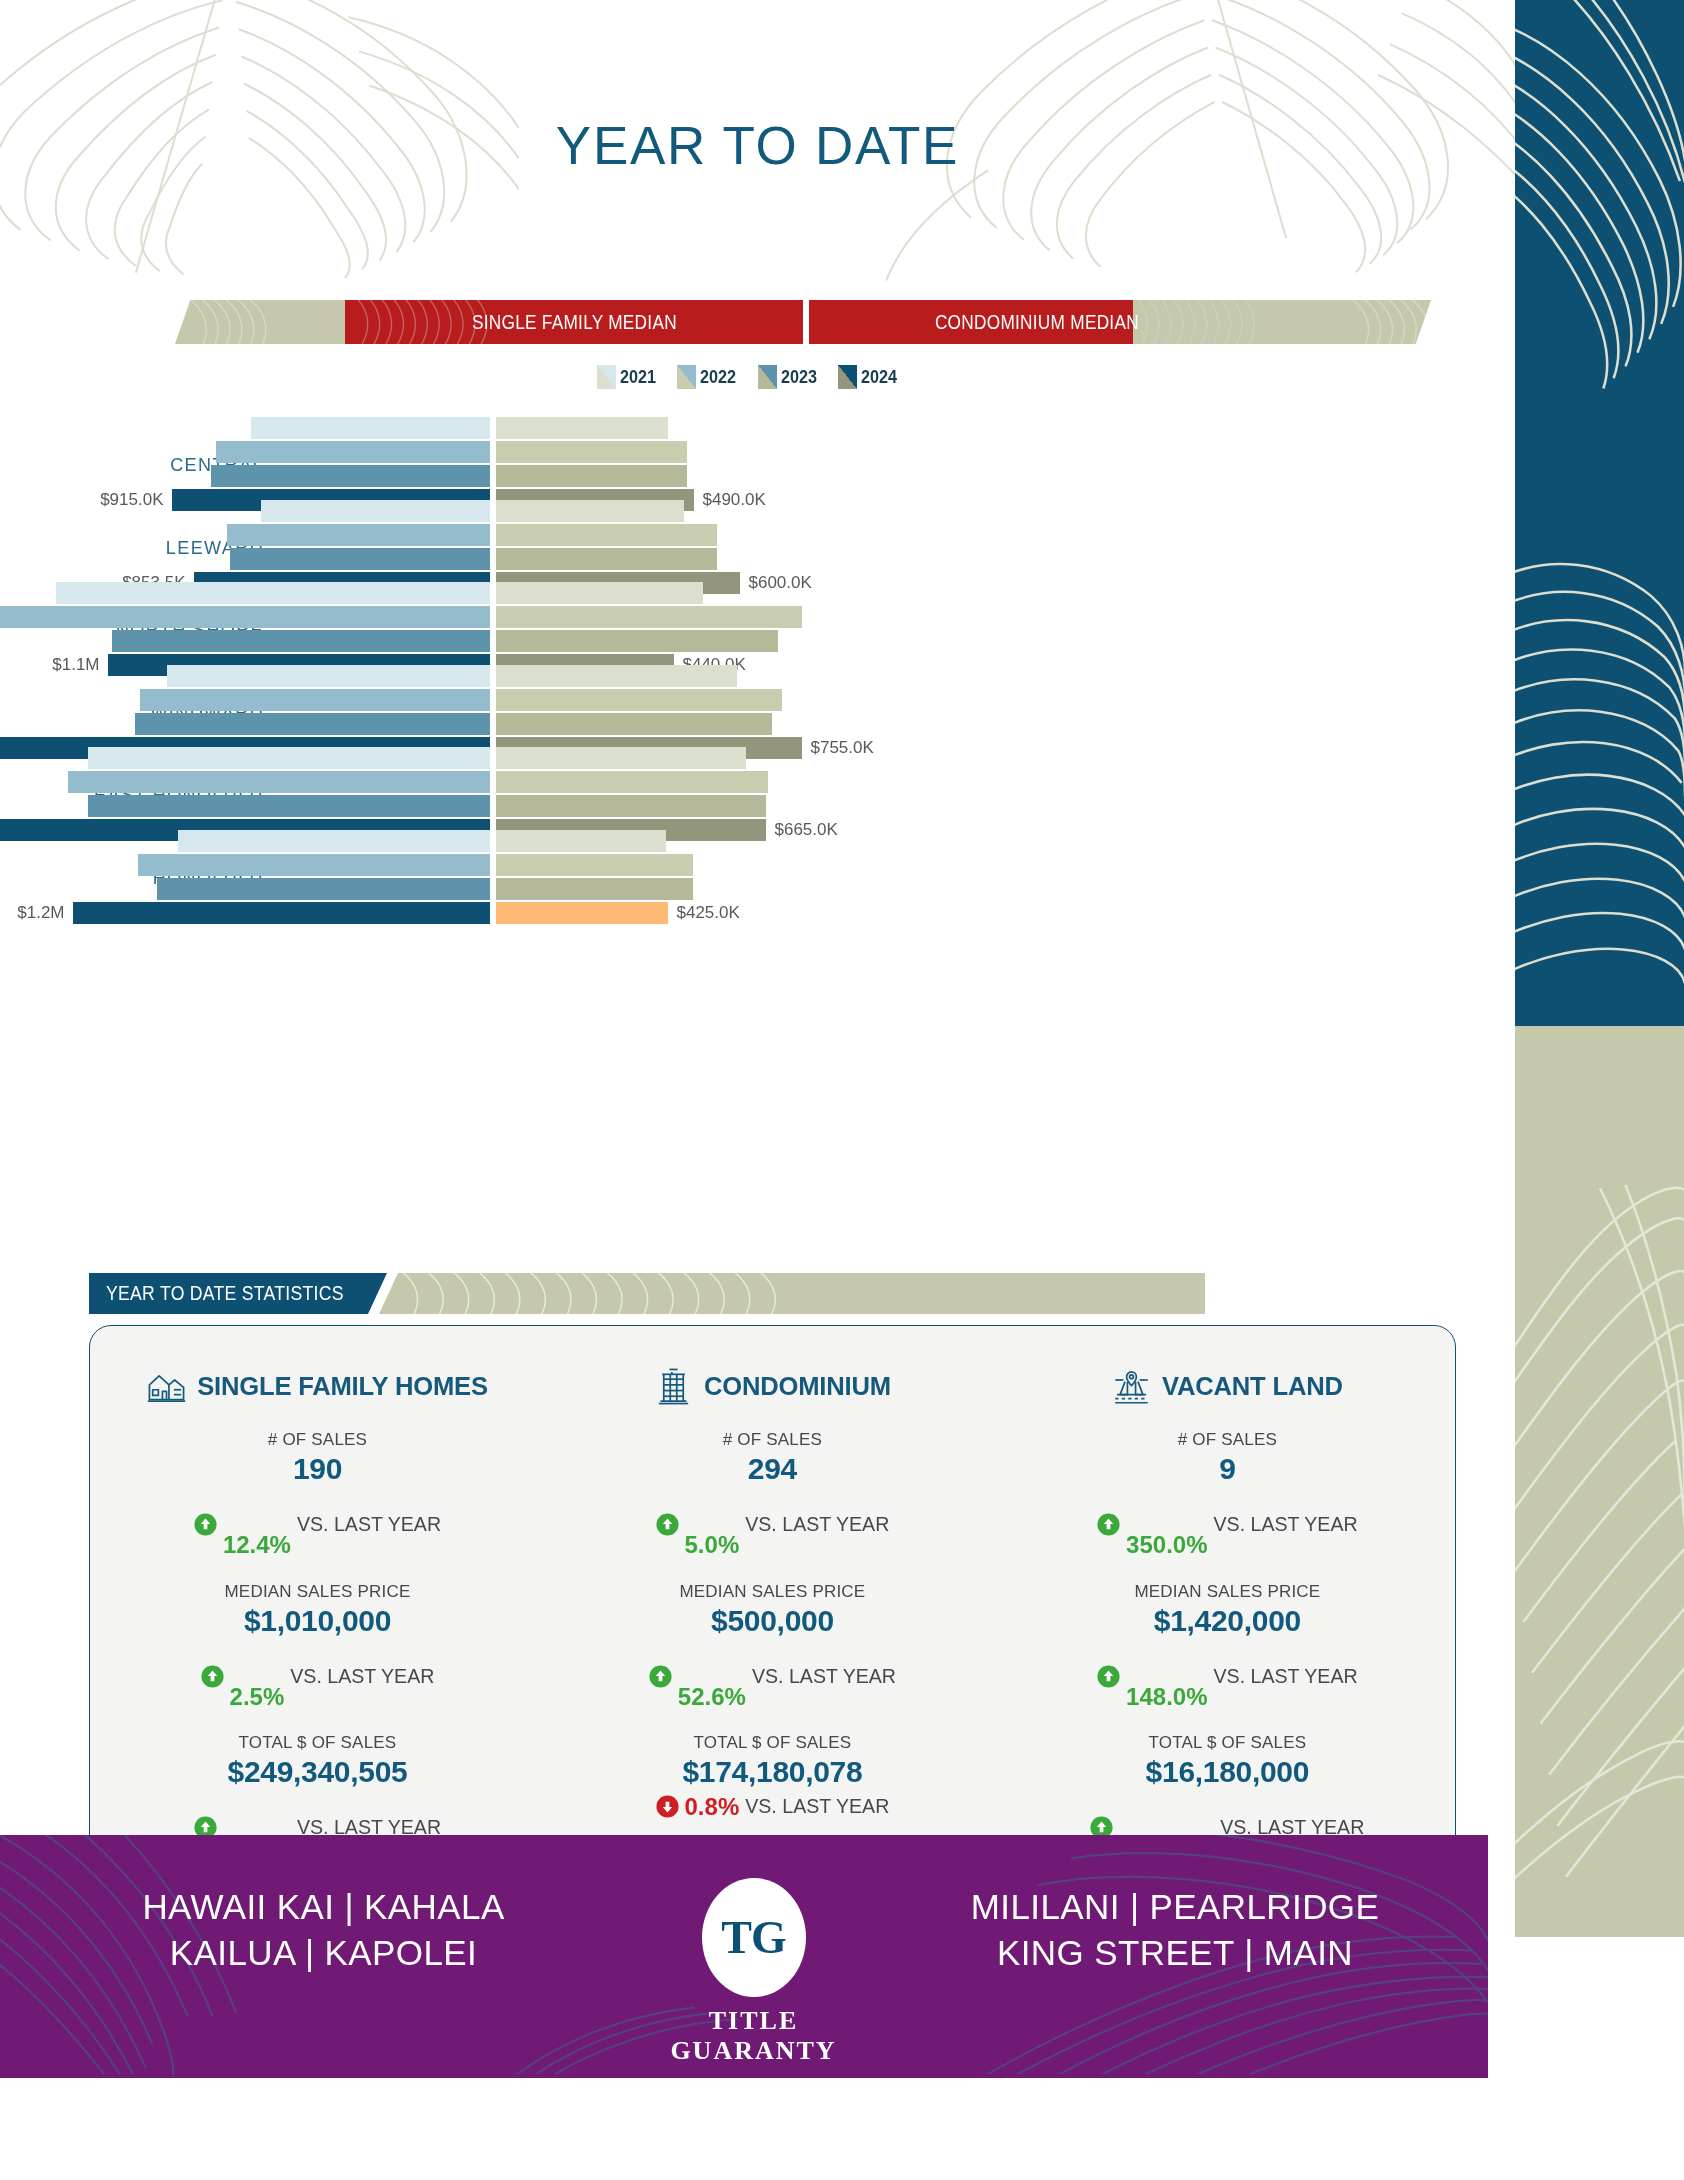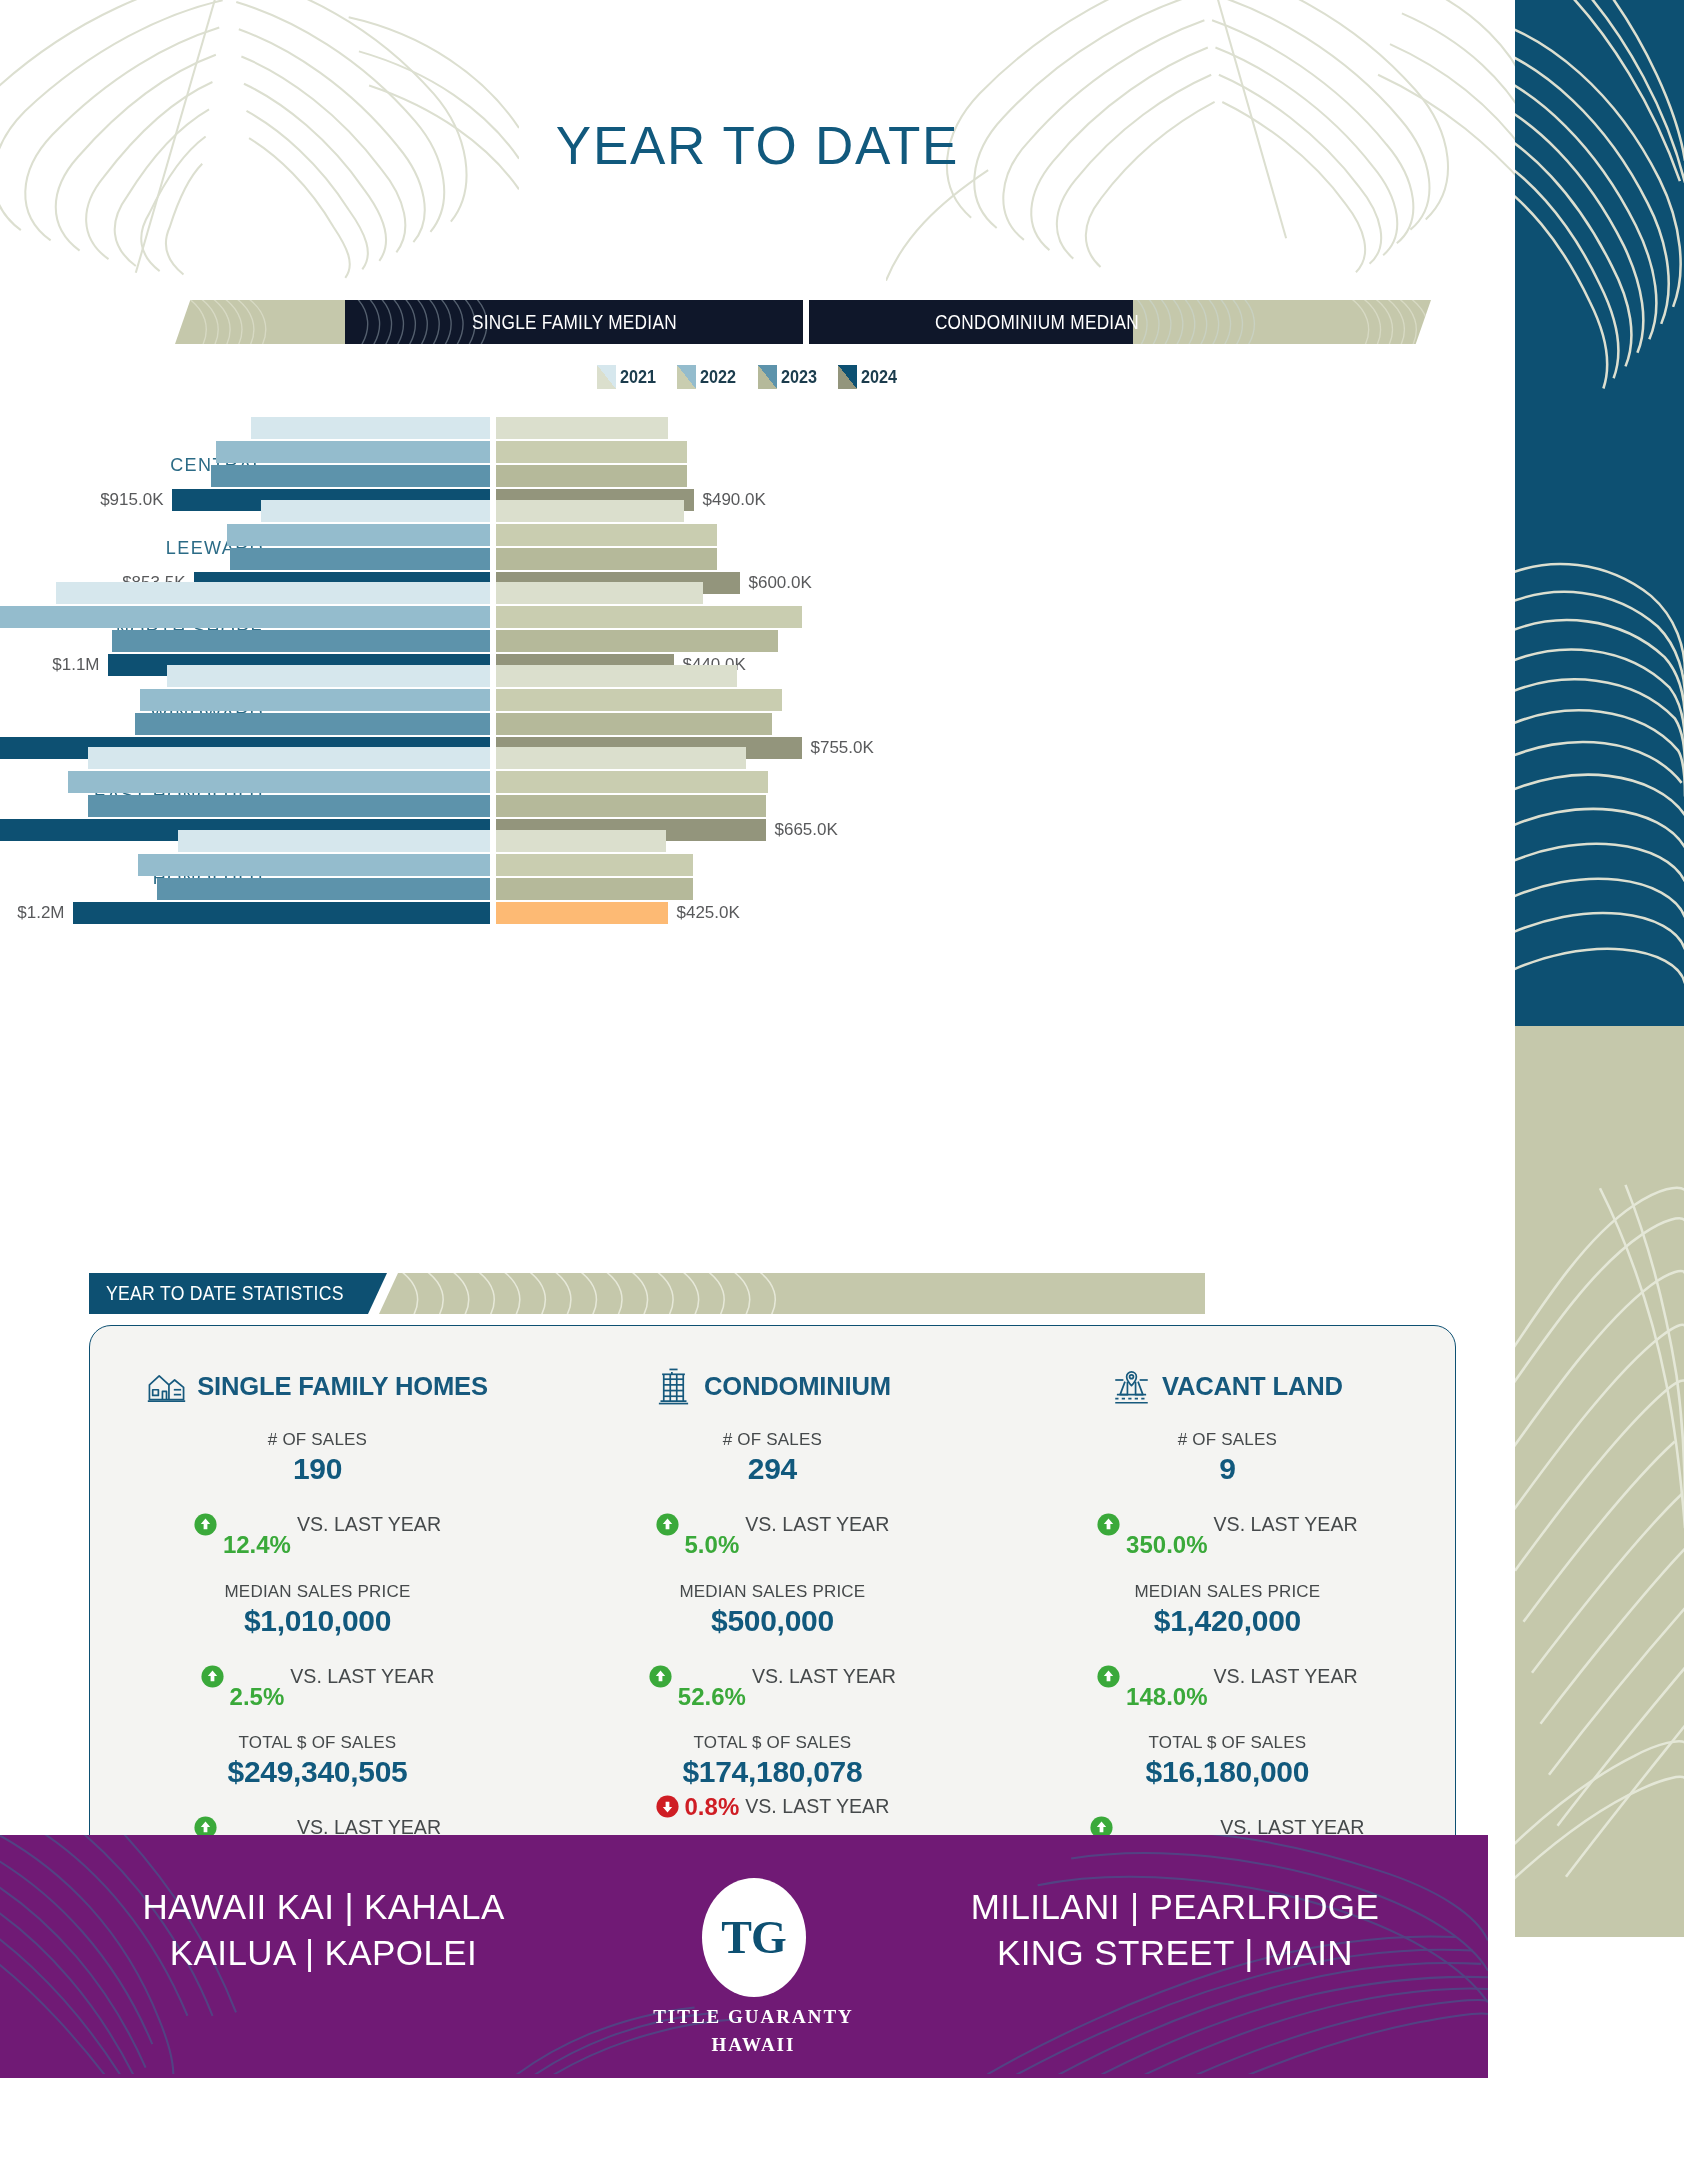--- a/index.html
+++ b/index.html
@@ -30,21 +30,21 @@
   }
 
   
   #banner-row { position:absolute; left:0; top:300px; width:1515px; height:44px; }
   .banner-wing {
     position:absolute; top:0; height:44px; background:#c5c8ab; overflow:hidden;
   }
   #wing-left  { left:175px; width:170px; clip-path:polygon(15.3px 0,100% 0,100% 100%,0 100%); }
   #wing-right { left:1133px; width:298px; clip-path:polygon(0 0,100% 0,calc(100% - 15.3px) 100%,0 100%); }
   .banner-tab {
-    position:absolute; top:0; height:44px; background:#0f172a; color:#fff;
+    position:absolute; top:0; height:44px; background:#b91c1c; color:#fff;
     display:flex; align-items:center; justify-content:center; overflow:hidden;
   }
   .banner-tab span {
     position:relative; z-index:2; font-size:19.6px; letter-spacing:0.3px;
     font-family:"Liberation Sans Narrow","Liberation Sans", sans-serif;
     transform:scaleX(.88); transform-origin:center;
   }
   #tab-sf   { left:345px; width:458px; }
   #tab-condo{ left:809px; width:456px; }
   .tab-lines { position:absolute; inset:0; z-index:1; opacity:.55; }
@@ -126,21 +126,21 @@
     font-family:"Liberation Sans Narrow","Liberation Sans", sans-serif;
   }
   #footer-logo { position:absolute; left:647px; top:43px; width:213px; text-align:center; z-index:3; }
   #logo-oval {
     width:104px; height:119px; border-radius:50%; background:#fff; margin:0 auto;
     display:flex; align-items:center; justify-content:center;
   }
   #logo-tg { font-family:"Liberation Serif", serif; font-weight:bold; font-size:46px; color:#0d5072; letter-spacing:-0.9px; }
   .logo-txt {
     font-family:"Liberation Serif", serif; font-weight:bold; color:#fff;
-    font-size:19px; letter-spacing:2px; margin-top:9.4px;
+    font-size:26px; letter-spacing:2px; margin-top:9.4px;
   }
   .logo-txt2 { margin-top:6px; }
 </style>
 </head>
 <body>
 
 <svg class="corner-art" id="corner-tl" viewBox="0 0 640 380">
   <g fill="none" stroke="#dcdfd0" stroke-width="2.4">
     <path d="M300 -20 L190 360"></path>
     <path d="M295 10 C220 20 120 60 30 140 C-20 190 -30 260 20 300"></path>

